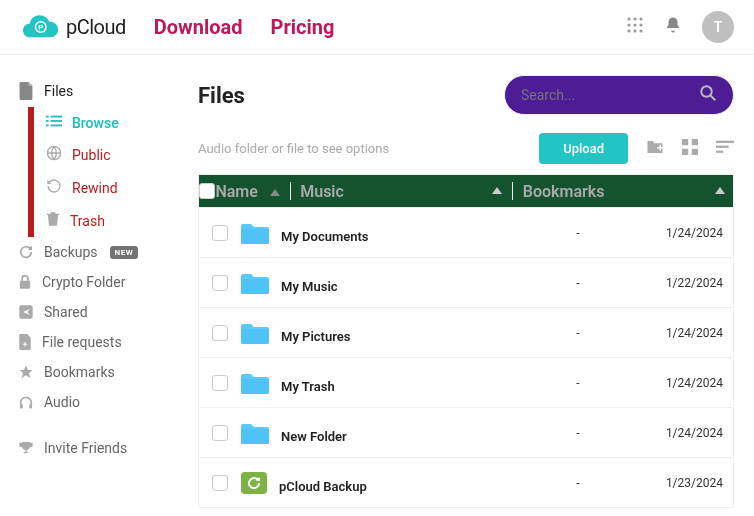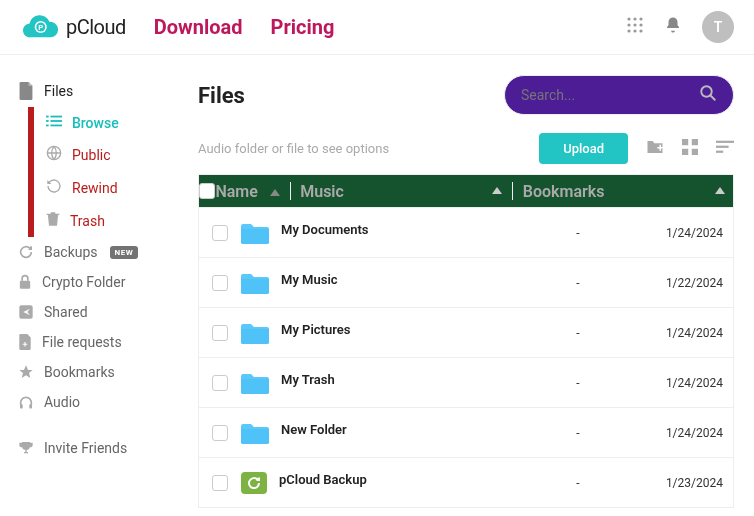--- a/index.html
+++ b/index.html
@@ -29,21 +29,21 @@
 .search input { border: none; background: transparent; outline: none; font-size: 14px; color: #888; flex: 1; }
 .search-icon { color: #bbb; cursor: pointer; }
 .toolbar { display: flex; align-items: center; justify-content: space-between; margin-bottom: 10px; }
 .hint { font-size: 13px; color: #aaa; }
 .tool-btns { display: flex; align-items: center; gap: 18px; }
 .upload-btn { background: #23c4c4; color: #fff; border: none; border-radius: 4px; padding: 8px 24px; font-size: 13px; font-weight: 500; cursor: pointer; }
 .tool-icon { color: #aaa; cursor: pointer; }
 .table-head { display: flex; align-items: center; background: #14532d; border: 1px solid #eee; height: 34px; font-size: 16px; color: #aaa; font-weight: 600; }
 .checkbox { width: 16px; height: 16px; border: 1.5px solid #ccc; border-radius: 3px; cursor: pointer; background: #fff; }
 .cell-check { width: 42px; display: flex; justify-content: center; }
-.cell-name { flex: 1; display: flex; align-items: flex-start; gap: 12px; }
+.cell-name { flex: 1; display: flex; align-items: flex-end; gap: 12px; }
 .cell-size { width: 90px; text-align: center; }
 .cell-mod { width: 110px; text-align: right; padding-right: 10px; }
 .sort-arrow { margin-left: auto; margin-right: 8px; color: #888; }
 .th-wrap { display: flex; align-items: center; width: 100%; }
 .row { display: flex; align-items: center; height: 50px; border-bottom: 1px solid #eee; border-left: 1px solid #eee; border-right: 1px solid #eee; font-size: 13px; color: #222; cursor: pointer; }
 .row:last-child { border-bottom: 1px solid #eee; }
 .folder-name { font-weight: 600; color: #222; }
 .row .cell-size, .row .cell-mod { color: #333; font-size: 12px; }
 .divider-v { width: 1px; height: 18px; background: #eee; margin: 0 2px; }
 </style>

